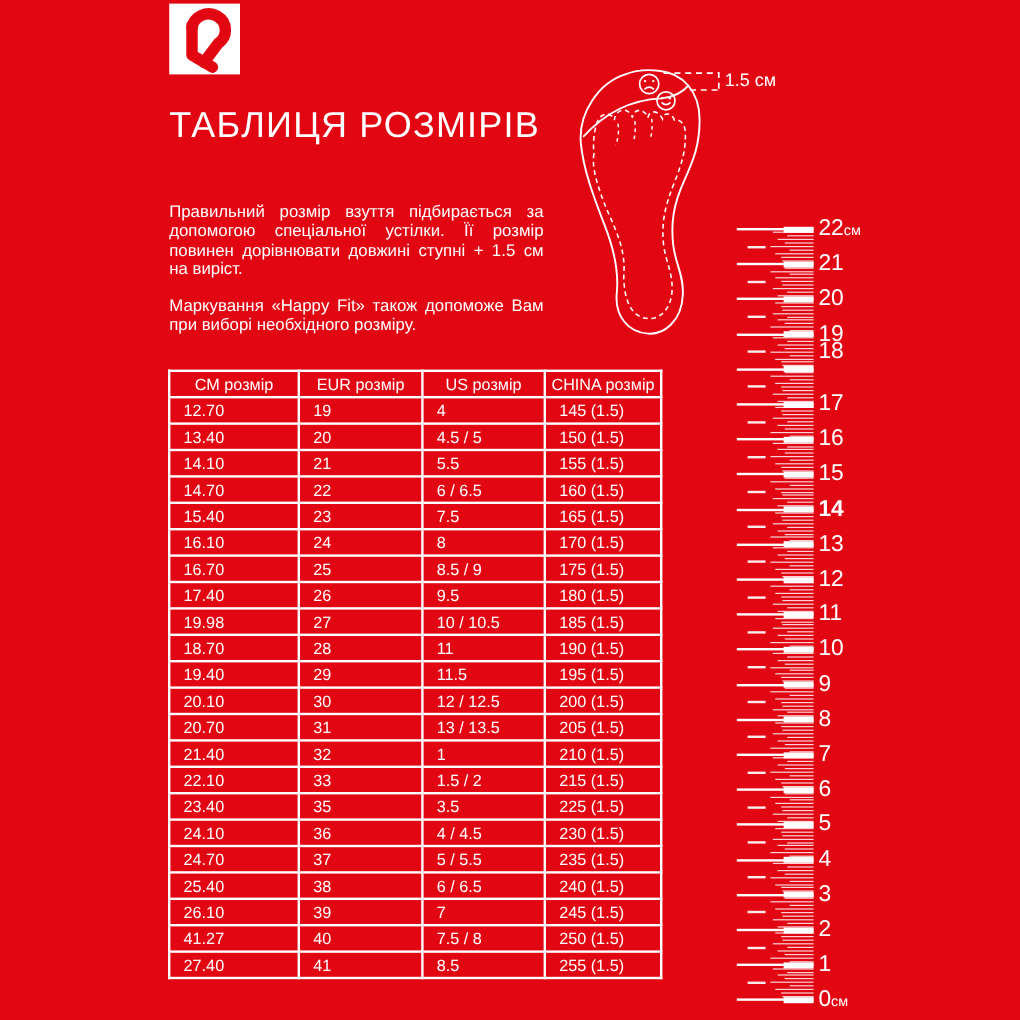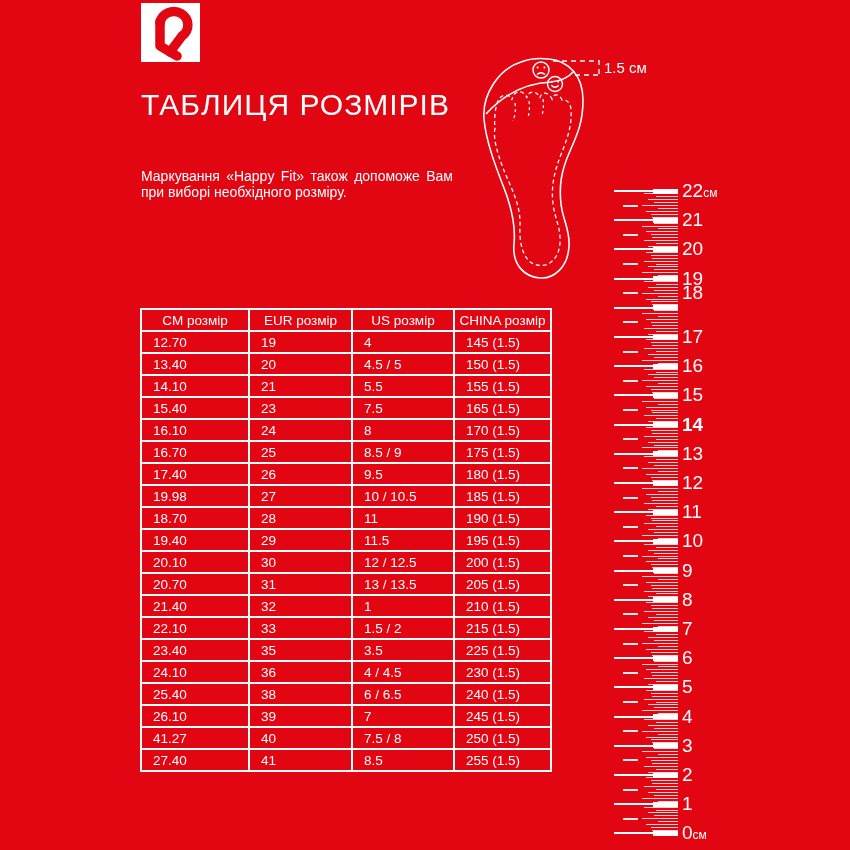--- a/index.html
+++ b/index.html
@@ -71,20 +71,21 @@
       <g stroke="#e20613" stroke-width="9.5" fill="none" stroke-linecap="round" stroke-linejoin="round">
         <path d="M 19 18 L 19 43 L 36 53"></path>
         <path d="M 19 20 A 14 13.5 0 1 1 41 33 L 29 49"></path>
       </g>
     </svg>
   </div>
 
   <div class="title">ТАБЛИЦЯ РОЗМІРІВ</div>
 
   <div class="intro">
+    <p>Правильний розмір взуття підбирається за допомогою спеціальної устілки. Її розмір повинен дорівнювати довжині ступні + 1.5 см на виріст.</p>
     <p>Маркування «Happy Fit» також допоможе Вам при виборі необхідного розміру.</p>
   </div>
 
   <svg class="foot-svg" width="140" height="252" viewBox="470 45 140 252">
 
     <path d="M 549 59 C 569 61 583 76 583 100 C 583 121 578 133 570 151 C 561 171 559 186 561 204 C 563 221 570 229 569 246 C 568 268 553 279 540 278 C 524 277 512 264 514 244 C 516 224 511 206 504 188 C 495 165 486 141 484 119 C 482 94 499 69 521 62 C 531 58 541 58 549 59 Z" fill="none" stroke="#ffffff" stroke-width="1.6"></path>
 
     <path d="M 486 114 C 506 92 529 83 551 82 C 561 81 569 77 574 71" fill="none" stroke="#ffffff" stroke-width="1.6"></path>
 
     <path d="M 495 128 C 493 138 497 152 503 168 C 510 186 521 204 520 226 C 519 243 523 262 537 265 C 549 268 559 258 560 243 C 561 228 555 219 553 204 C 551 186 554 172 562 152 C 568 137 572 124 571 110 C 571 104 567 99 562 100 C 560 94 553 93 552 99 C 549 92 541 91 540 98 C 537 90 528 90 527 98 C 524 89 513 90 512 100 C 509 92 499 94 497 104 C 495 110 494 120 495 128 Z" fill="none" stroke="#ffffff" stroke-width="1.3" stroke-dasharray="4 3"></path>
@@ -437,20 +438,26 @@
           <td>4.5 / 5</td>
           <td>150 (1.5)</td>
         </tr>
         <tr>
           <td>14.10</td>
           <td>21</td>
           <td>5.5</td>
           <td>155 (1.5)</td>
         </tr>
         <tr>
+          <td>14.70</td>
+          <td>22</td>
+          <td>6 / 6.5</td>
+          <td>160 (1.5)</td>
+        </tr>
+        <tr>
           <td>15.40</td>
           <td>23</td>
           <td>7.5</td>
           <td>165 (1.5)</td>
         </tr>
         <tr>
           <td>16.10</td>
           <td>24</td>
           <td>8</td>
           <td>170 (1.5)</td>
@@ -515,20 +522,26 @@
           <td>3.5</td>
           <td>225 (1.5)</td>
         </tr>
         <tr>
           <td>24.10</td>
           <td>36</td>
           <td>4 / 4.5</td>
           <td>230 (1.5)</td>
         </tr>
         <tr>
+          <td>24.70</td>
+          <td>37</td>
+          <td>5 / 5.5</td>
+          <td>235 (1.5)</td>
+        </tr>
+        <tr>
           <td>25.40</td>
           <td>38</td>
           <td>6 / 6.5</td>
           <td>240 (1.5)</td>
         </tr>
         <tr>
           <td>26.10</td>
           <td>39</td>
           <td>7</td>
           <td>245 (1.5)</td>

